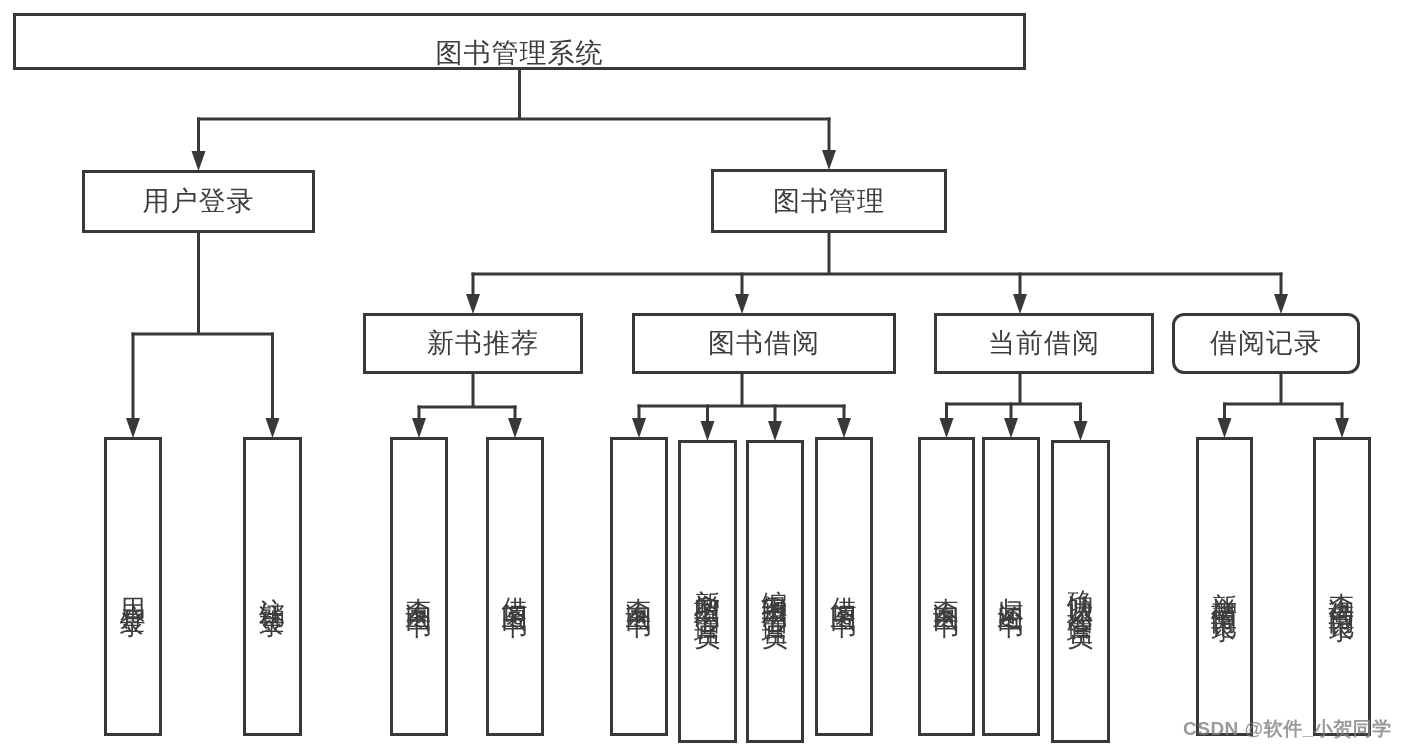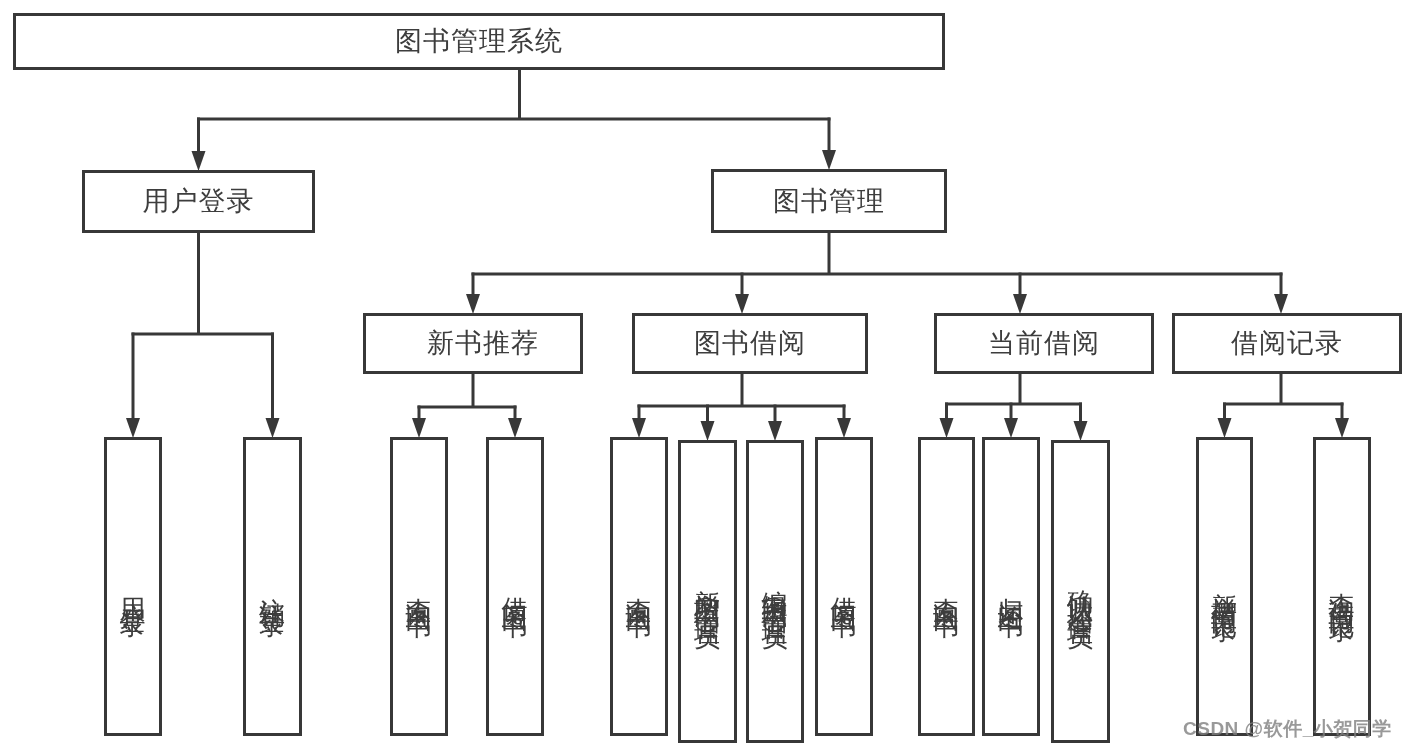--- a/index.html
+++ b/index.html
@@ -97,39 +97,39 @@
       <polygon points="1004,418 1018,418 1011,438"></polygon>
       <path d="M 1080.5 404 V 429"></path>
       <polygon points="1073.5,421 1087.5,421 1080.5,441"></polygon>
       <path d="M 1281 374 V 404 M 1224.5 404 H 1342"></path>
       <path d="M 1224.5 404 V 426"></path>
       <polygon points="1217.5,418 1231.5,418 1224.5,438"></polygon>
       <path d="M 1342 404 V 426"></path>
       <polygon points="1335,418 1349,418 1342,438"></polygon>
     </svg>
   <div id="nodes">
-      <div class="node h" style="left: 13px; top: 13px; width: 932px; height: 57px;">
+      <div class="node h" style="left: 13px; top: 13px; width: 1013px; height: 57px; align-items: flex-end;">
         <span>图书管理系统</span>
       </div>
       <div class="node h" style="left: 82px; top: 170px; width: 233px; height: 63px;">
         <span>用户登录</span>
       </div>
       <div class="node h" style="left: 711px; top: 169px; width: 236px; height: 64px;">
         <span>图书管理</span>
       </div>
       <div class="node h" style="left: 363px; top: 313px; width: 220px; height: 61px; padding-left: 20px;">
         <span>新书推荐</span>
       </div>
-      <div class="node h" style="left: 632px; top: 313px; width: 236px; height: 61px;">
+      <div class="node h" style="left: 632px; top: 313px; width: 264px; height: 61px;">
         <span>图书借阅</span>
       </div>
       <div class="node h" style="left: 910px; top: 313px; width: 220px; height: 61px; margin-left: 24px;">
         <span>当前借阅</span>
       </div>
-      <div class="node h" style="left: 1172px; top: 313px; width: 230px; height: 61px;">
+      <div class="node h" style="left: 1172px; top: 313px; width: 188px; height: 61px; border-radius: 12px;">
         <span>借阅记录</span>
       </div>
       <div class="node v" style="left: 104px; top: 437px; width: 58px; height: 299px;">
         <span>用户登录</span>
       </div>
       <div class="node v" style="left: 243px; top: 437px; width: 59px; height: 299px;">
         <span>注销登录</span>
       </div>
       <div class="node v" style="left: 390px; top: 437px; width: 58px; height: 299px;">
         <span>查询图书</span>

